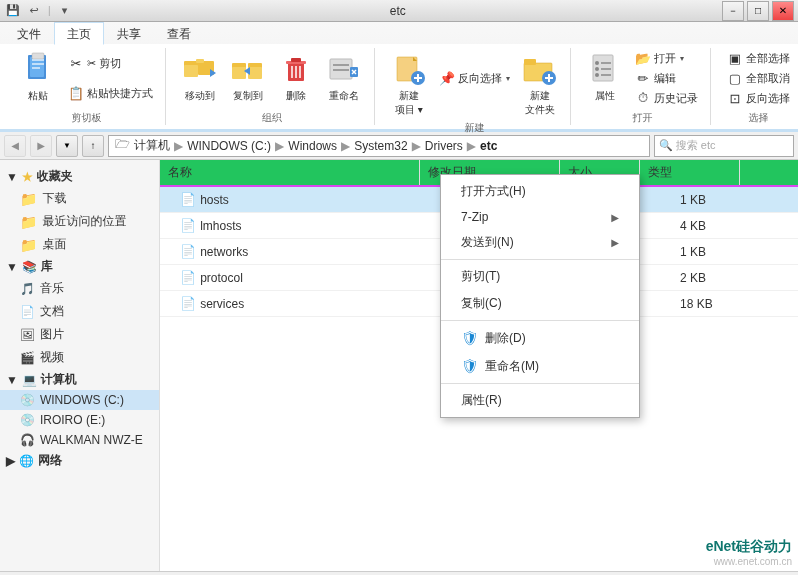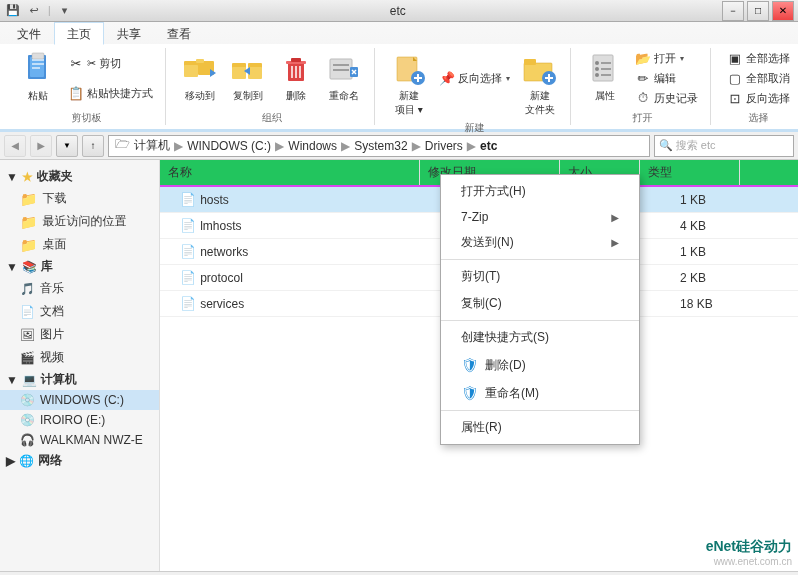--- a/index.html
+++ b/index.html
@@ -675,23 +675,20 @@
       </div>
       <div class="ctx-separator"></div>
       <div class="ctx-item">
         <span>剪切(T)</span>
       </div>
       <div class="ctx-item">
         <span>复制(C)</span>
       </div>
       <div class="ctx-separator"></div>
       <div class="ctx-item">
-        <span>创建快捷方式(S)</span>
-      </div>
-      <div class="ctx-item">
         <span class="ctx-icon shield-icon">🛡</span>
         <span>删除(D)</span>
       </div>
       <div class="ctx-item">
         <span class="ctx-icon shield-icon">🛡</span>
         <span>重命名(M)</span>
       </div>
       <div class="ctx-separator"></div>
       <div class="ctx-item">
         <span>属性(R)</span>

